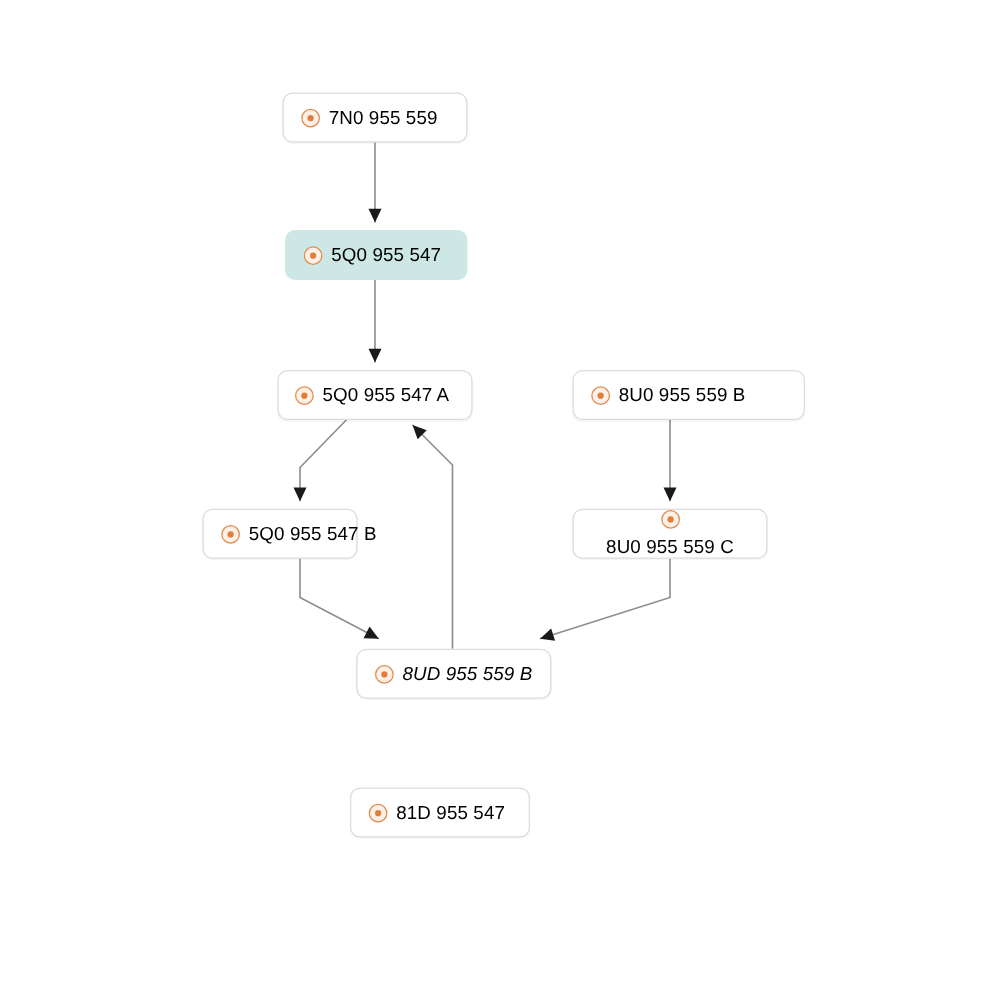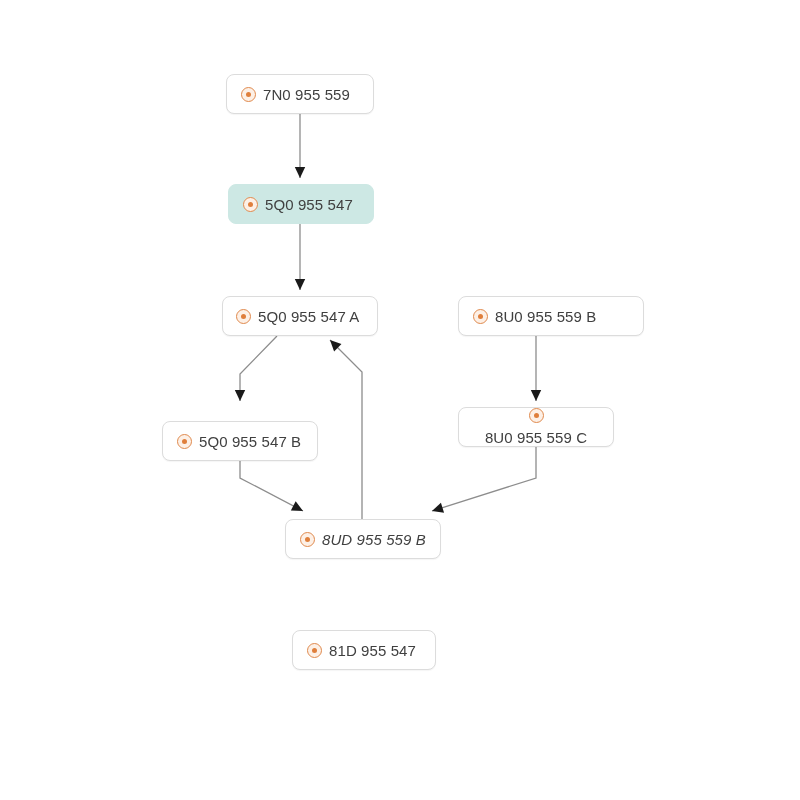--- a/index.html
+++ b/index.html
@@ -74,21 +74,21 @@
     margin-left: -2.5px;
     margin-top: -2.5px;
     border-radius: 50%;
     background: #df7f3c;
   }
 
   .node-label {
     font-family: "Liberation Sans", sans-serif;
     font-size: 15px;
     line-height: 1;
-    color: #404040;
+    color: #000000;
     letter-spacing: 0.1px;
     text-align: center;
   }
 
   .edge-path {
     fill: none;
     stroke: #8d8d8d;
     stroke-width: 1.3;
   }
   .edge-head {
@@ -130,31 +130,31 @@
         <span class="node-label">5Q0 955 547</span>
       </div>
       <div class="graph-node" style="left: 222px; top: 296px; width: 156px; padding-left: 13px;">
         <span class="node-icon"></span>
         <span class="node-label">5Q0 955 547 A</span>
       </div>
       <div class="graph-node" style="left: 458px; top: 296px; width: 186px;">
         <span class="node-icon"></span>
         <span class="node-label">8U0 955 559 B</span>
       </div>
-      <div class="graph-node" style="left: 162px; top: 421px; width: 156px;">
+      <div class="graph-node" style="left: 162px; top: 407px; width: 124px;">
         <span class="node-icon"></span>
         <span class="node-label">5Q0 955 547 B</span>
       </div>
       <div class="graph-node" style="left: 458px; top: 407px; width: 156px; flex-direction: column;">
         <span class="node-icon"></span>
         <span class="node-label">8U0 955 559 C</span>
       </div>
       <div class="graph-node" style="left: 285px; top: 519px; width: 156px; font-style: italic;">
         <span class="node-icon"></span>
         <span class="node-label">8UD 955 559 B</span>
       </div>
-      <div class="graph-node" style="left: 292px; top: 630px; width: 144px;">
+      <div class="graph-node" style="left: 280px; top: 630px; width: 144px;">
         <span class="node-icon"></span>
         <span class="node-label">81D 955 547</span>
       </div>
     </div>
 
 </div>
 
 </body></html>

